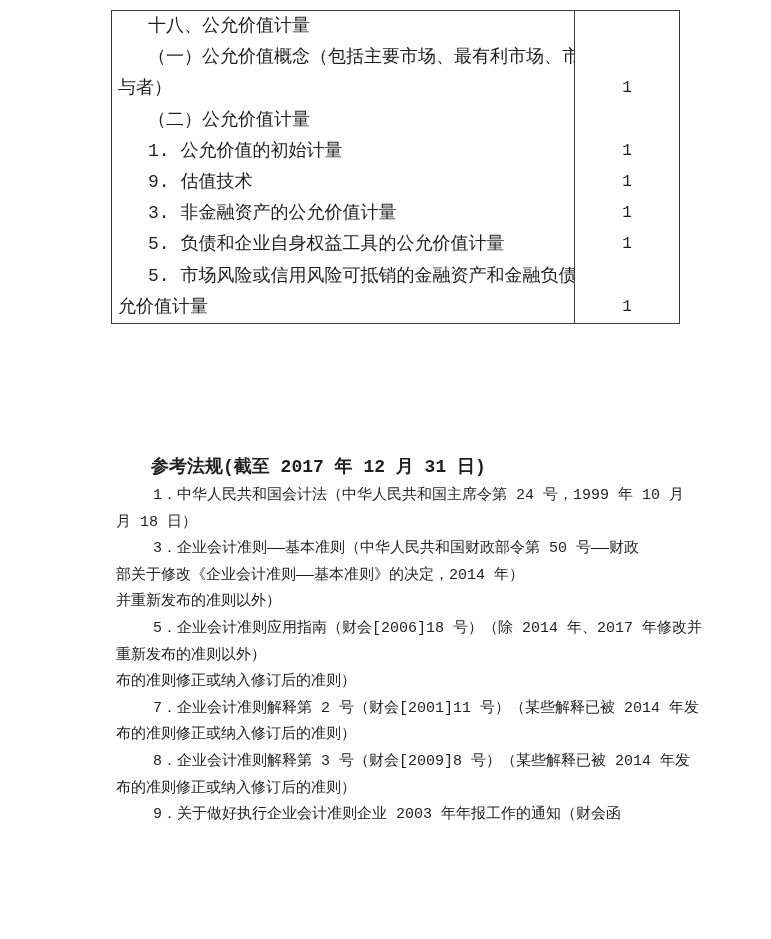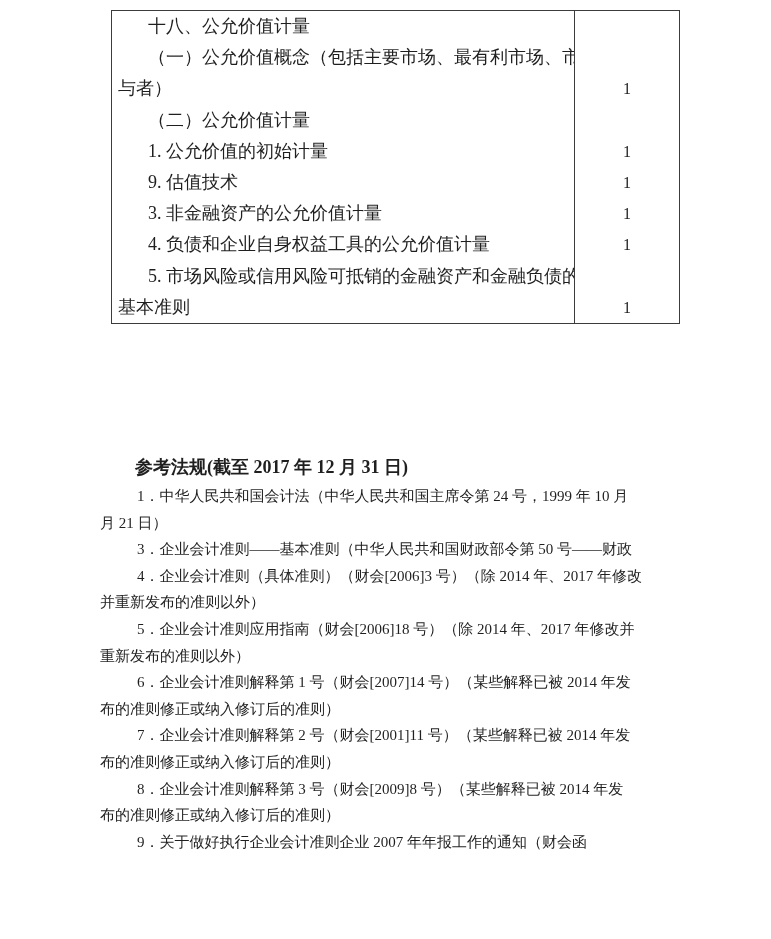--- a/index.html
+++ b/index.html
@@ -6,21 +6,21 @@
     margin: 0;
     padding: 0;
     background: #ffffff;
   }
   .page {
     position: relative;
     width: 771px;
     height: 939px;
     background: #ffffff;
     overflow: hidden;
-    font-family: Liberation Serif, serif;
+    font-family: Liberation Mono, monospace;
     color: #1f1f1f;
   }
   
   .toc-table {
     position: absolute;
     left: 111px;
     top: 10px;
     width: 566px;
     border-collapse: collapse;
     table-layout: fixed;
@@ -45,21 +45,21 @@
   .toc-page {
     height: 31.2px;
     line-height: 31.2px;
     font-size: 16px;
     text-align: center;
   }
   .toc-page.s2 { height: 30.4px; line-height: 30.4px; }
   
   .refs {
     position: absolute;
-    left: 100px;
+    left: 116px;
     top: 452px;
     width: 610px;
   }
   .ref-heading {
     font-size: 18px;
     font-weight: bold;
     height: 31px;
     line-height: 31px;
     padding-left: 35px;
     white-space: nowrap;
@@ -82,23 +82,23 @@
     <tbody>
         <tr>
           <td class="cell-left">
             <div class="toc-line indent">十八、公允价值计量</div>
             <div class="toc-line indent">（一）公允价值概念（包括主要市场、最有利市场、市场参</div>
             <div class="toc-line">与者）</div>
             <div class="toc-line indent">（二）公允价值计量</div>
             <div class="toc-line indent">1. 公允价值的初始计量</div>
             <div class="toc-line indent">9. 估值技术</div>
             <div class="toc-line indent">3. 非金融资产的公允价值计量</div>
-            <div class="toc-line indent">4. 负债和企业自身权益工具的公允价值计量</div>
+            <div class="toc-line indent">5. 负债和企业自身权益工具的公允价值计量</div>
             <div class="toc-line indent">5. 市场风险或信用风险可抵销的金融资产和金融负债的公</div>
-            <div class="toc-line">基本准则</div>
+            <div class="toc-line">允价值计量</div>
           </td>
           <td class="cell-right">
             <div class="toc-page"></div>
             <div class="toc-page"></div>
             <div class="toc-page">1</div>
             <div class="toc-page"></div>
             <div class="toc-page">1</div>
             <div class="toc-page">1</div>
             <div class="toc-page">1</div>
             <div class="toc-page">1</div>
@@ -106,29 +106,28 @@
             <div class="toc-page">1</div>
           </td>
         </tr>
       </tbody>
   </table>
 
   <div class="refs">
     <div class="ref-heading">参考法规(截至 2017 年 12 月 31 日)</div>
     <div>
         <div class="ref-line indent">1．中华人民共和国会计法（中华人民共和国主席令第 24 号，1999 年 10 月</div>
-        <div class="ref-line">月 21 日）</div>
+        <div class="ref-line">月 18 日）</div>
         <div class="ref-line indent">3．企业会计准则——基本准则（中华人民共和国财政部令第 50 号——财政</div>
-        <div class="ref-line indent">4．企业会计准则（具体准则）（财会[2006]3 号）（除 2014 年、2017 年修改</div>
+        <div class="ref-line">部关于修改《企业会计准则——基本准则》的决定，2014 年）</div>
         <div class="ref-line">并重新发布的准则以外）</div>
         <div class="ref-line indent">5．企业会计准则应用指南（财会[2006]18 号）（除 2014 年、2017 年修改并</div>
         <div class="ref-line">重新发布的准则以外）</div>
-        <div class="ref-line indent">6．企业会计准则解释第 1 号（财会[2007]14 号）（某些解释已被 2014 年发</div>
         <div class="ref-line">布的准则修正或纳入修订后的准则）</div>
         <div class="ref-line indent">7．企业会计准则解释第 2 号（财会[2001]11 号）（某些解释已被 2014 年发</div>
         <div class="ref-line">布的准则修正或纳入修订后的准则）</div>
         <div class="ref-line indent">8．企业会计准则解释第 3 号（财会[2009]8 号）（某些解释已被 2014 年发</div>
         <div class="ref-line">布的准则修正或纳入修订后的准则）</div>
-        <div class="ref-line indent">9．关于做好执行企业会计准则企业 2007 年年报工作的通知（财会函</div>
+        <div class="ref-line indent">9．关于做好执行企业会计准则企业 2003 年年报工作的通知（财会函</div>
       </div>
   </div>
 
 </div>
 
 </body></html>

